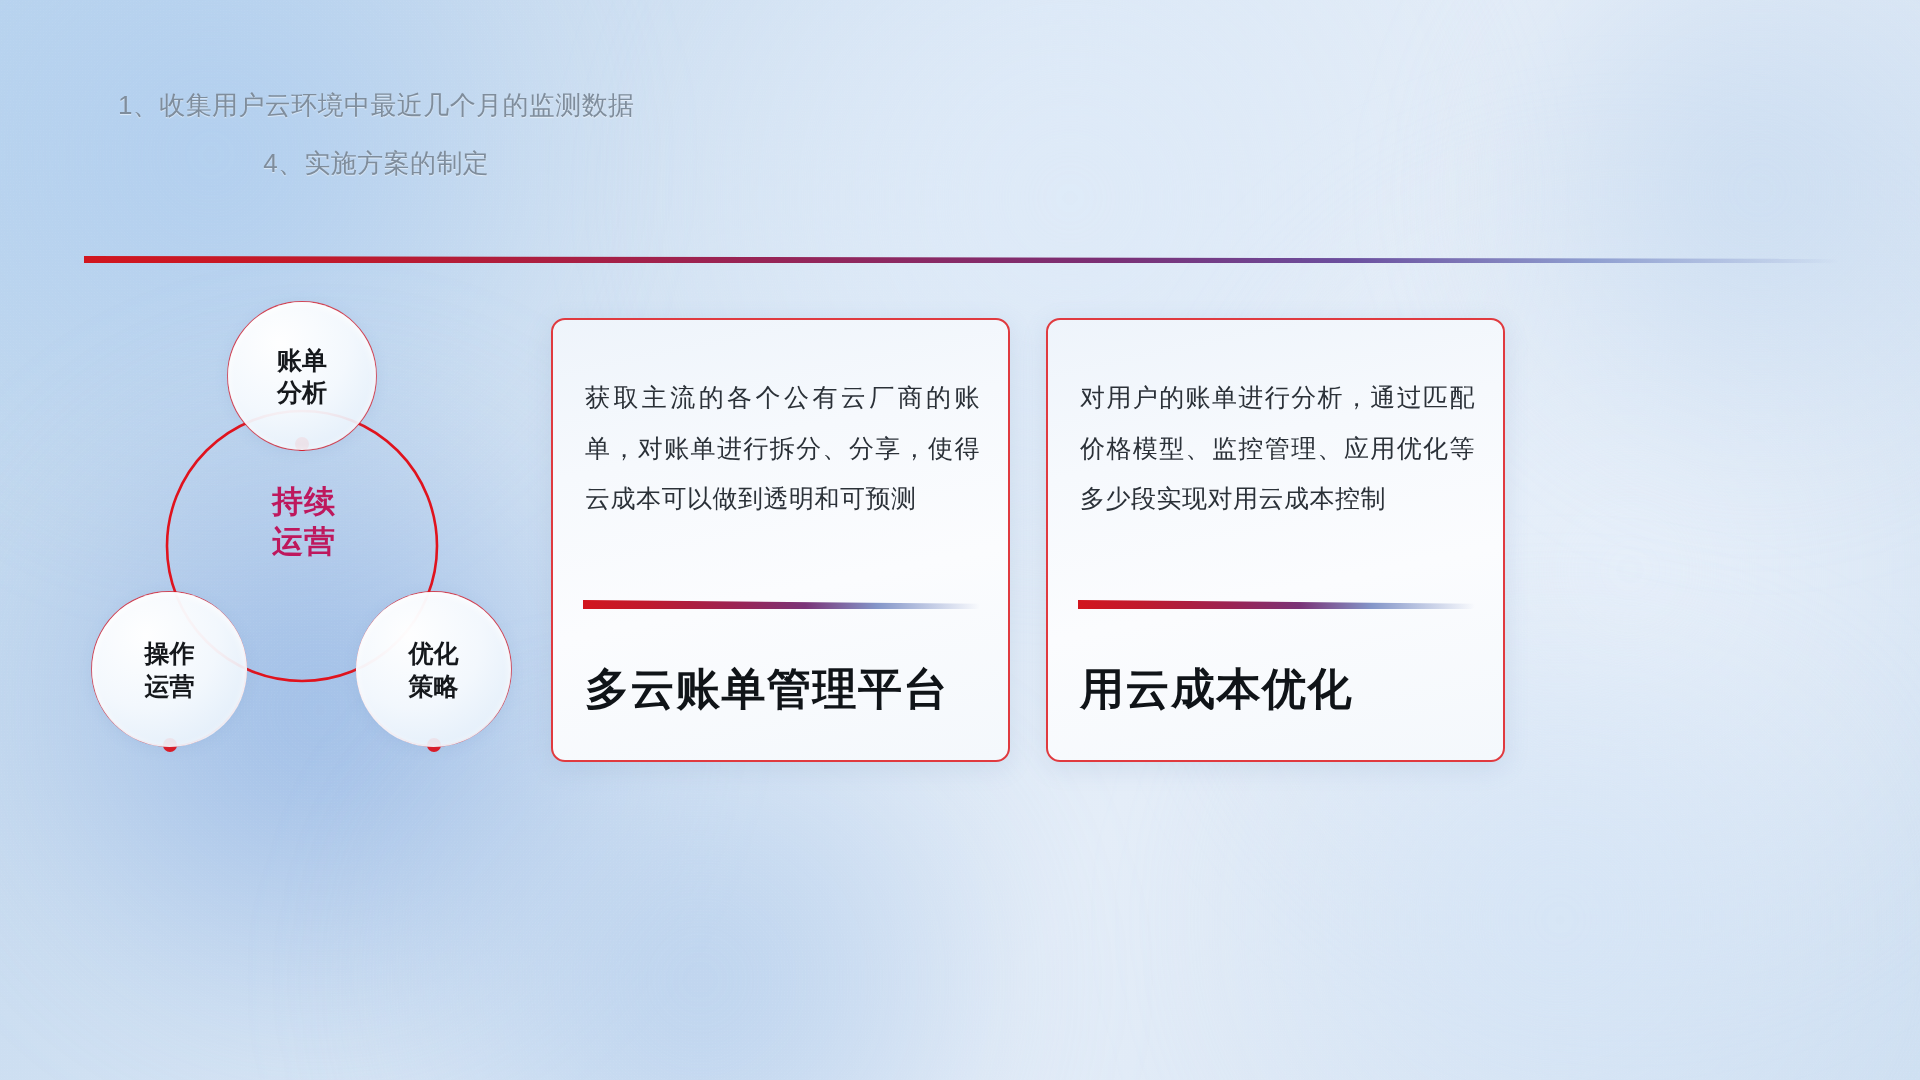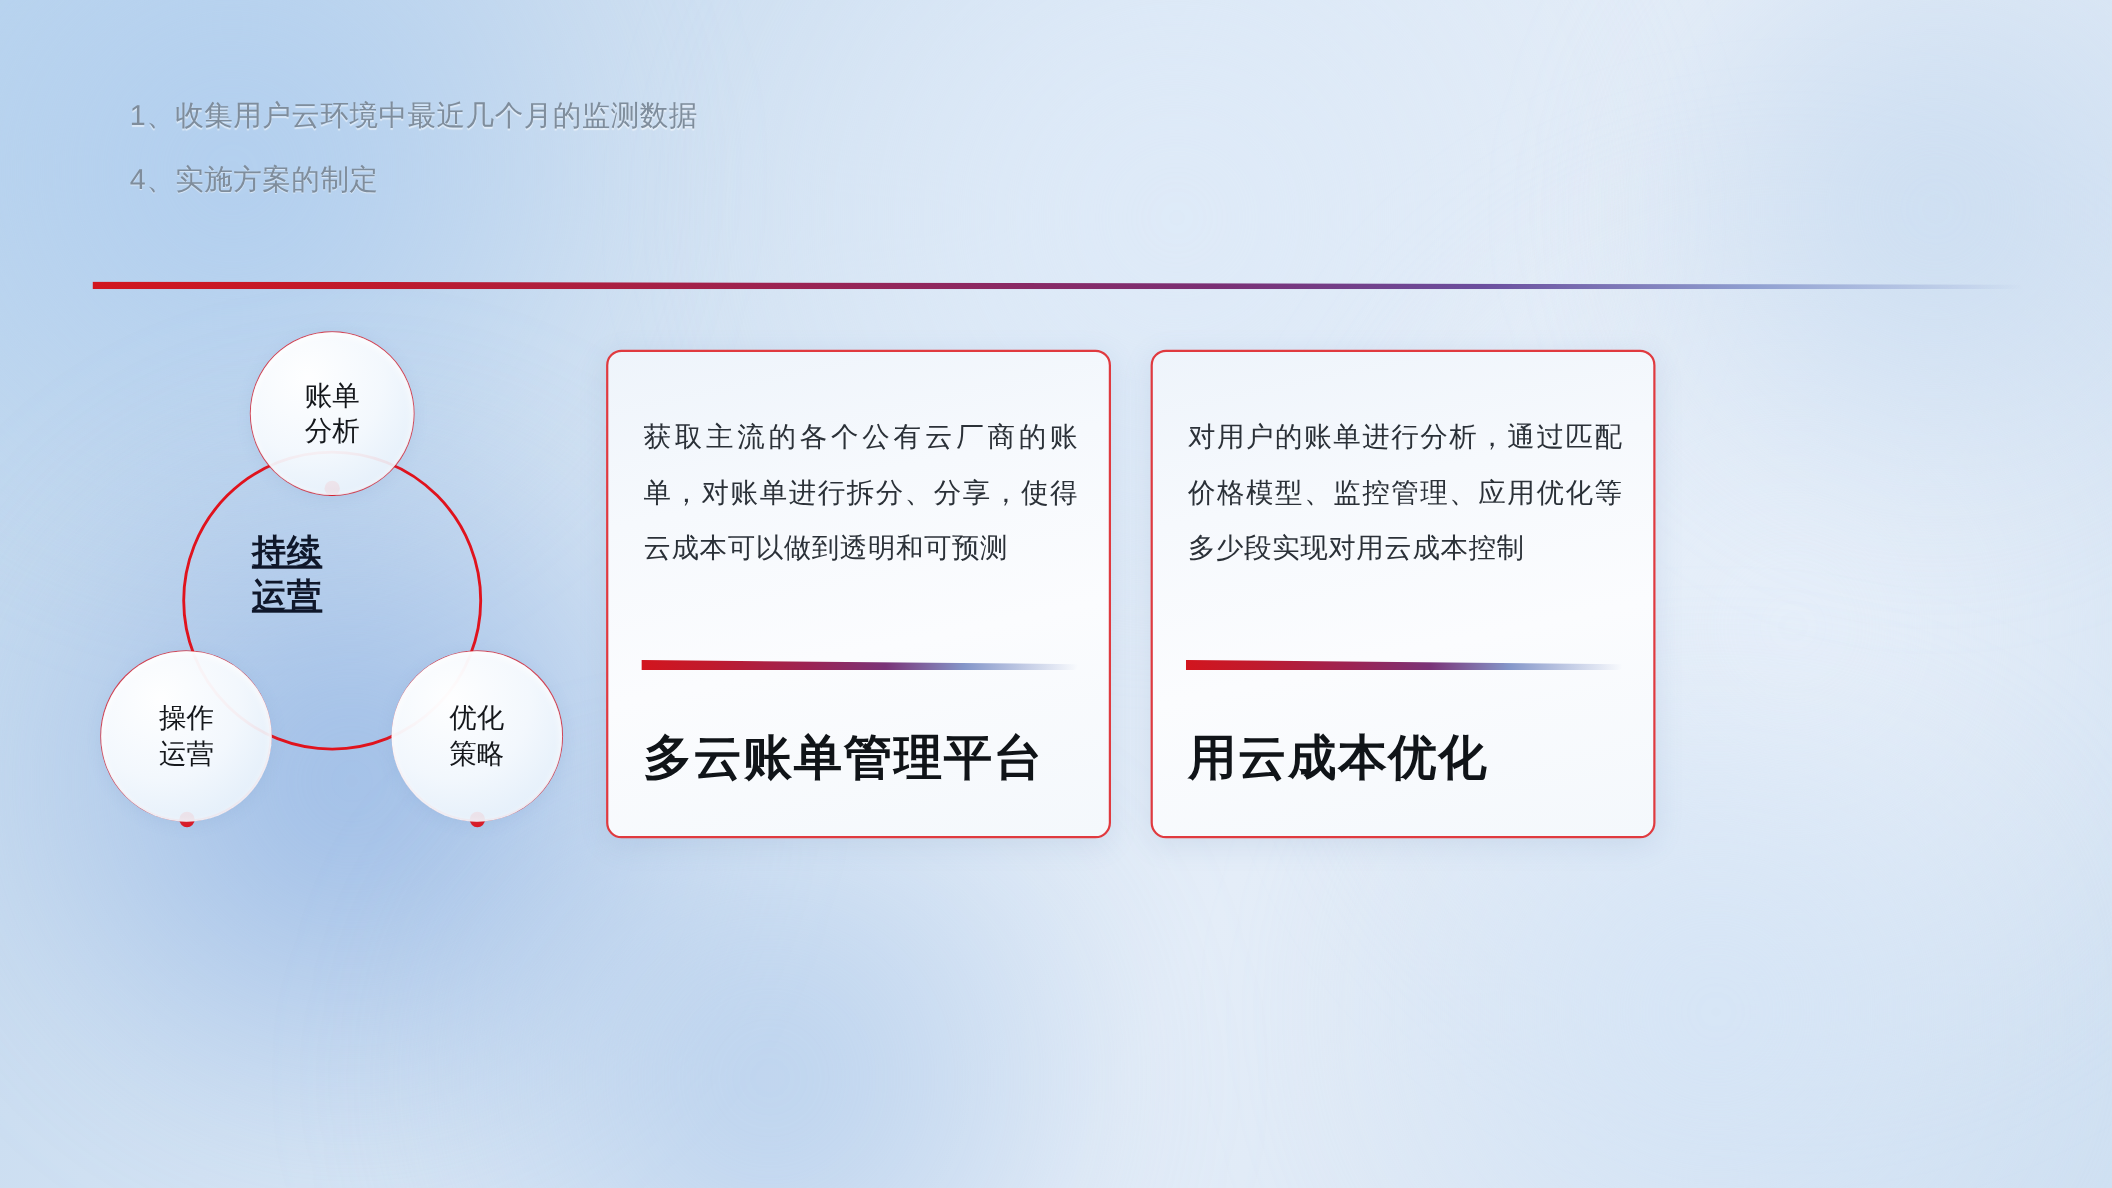--- a/index.html
+++ b/index.html
@@ -29,21 +29,21 @@
     background:radial-gradient(circle at 50% 50%,rgba(198,218,240,.8),rgba(198,218,240,0) 70%);}
   .bloom-6{left:250px;top:720px;width:900px;height:520px;
     background:radial-gradient(circle at 50% 50%,rgba(166,196,232,.65),rgba(166,196,232,0) 70%);}
   .bloom-7{left:1120px;top:640px;width:880px;height:560px;
     background:radial-gradient(circle at 50% 50%,rgba(212,228,246,.85),rgba(212,228,246,0) 72%);}
   .grain{position:absolute;inset:0;opacity:.05;
     background-image:radial-gradient(rgba(255,255,255,.9) .5px,transparent .5px);
     background-size:3px 3px;}
 
   
-  .steps-left{position:absolute;left:118px;top:92px;}
+  .steps-left{position:absolute;left:118px;top:92px;text-align:center;}
   .steps-right{position:absolute;left:800px;top:118px;}
   .step{
     font-size:26px;color:#7f8d9c;letter-spacing:.4px;
     line-height:1;margin-bottom:32px;white-space:nowrap;
     text-shadow:0 1px 1px rgba(255,255,255,.55);
   }
   .step:last-child{margin-bottom:0;}
 
   
   .rule{
@@ -54,30 +54,29 @@
   }
 
   
   .venn{position:absolute;left:84px;top:292px;width:470px;height:470px;}
   .venn svg{position:absolute;inset:0;}
   .bubble{
     position:absolute;border-radius:50%;
     background:radial-gradient(circle at 35% 28%,rgba(255,255,255,.99),rgba(246,250,254,.95) 48%,rgba(225,238,250,.88) 100%);
     box-shadow:inset 0 2px 8px rgba(255,255,255,.95),0 2px 14px rgba(110,150,200,.16);
     display:flex;align-items:center;justify-content:center;
-    text-align:center;color:#15181c;font-weight:400;font-size:25px;line-height:1.3;
+    text-align:center;color:#15181c;font-weight:700;font-size:25px;line-height:1.3;
   }
   .bubble-top{left:144px;top:10px;width:148px;height:148px;}
   .bubble-bl{left:8px;top:300px;width:155px;height:155px;}
   .bubble-br{left:272px;top:300px;width:155px;height:155px;}
   .venn-center{
     position:absolute;left:145px;top:190px;width:150px;
-    color:#0f172a;font-weight:800;font-size:31px;line-height:1.28;
+    text-align:center;color:#be185d;font-weight:800;font-size:31px;line-height:1.28;
     letter-spacing:1px;
-    text-decoration:underline;
   }
 
   
   .card{
     position:absolute;top:318px;width:455px;height:440px;
     border:2px solid #e03a3f;border-radius:14px;
     background:linear-gradient(168deg,#eef4fb 0%,#f6f9fd 30%,#fbfcfe 60%,#f4f8fc 100%);
     box-shadow:0 6px 26px rgba(95,130,180,.14);
     overflow:hidden;
   }

